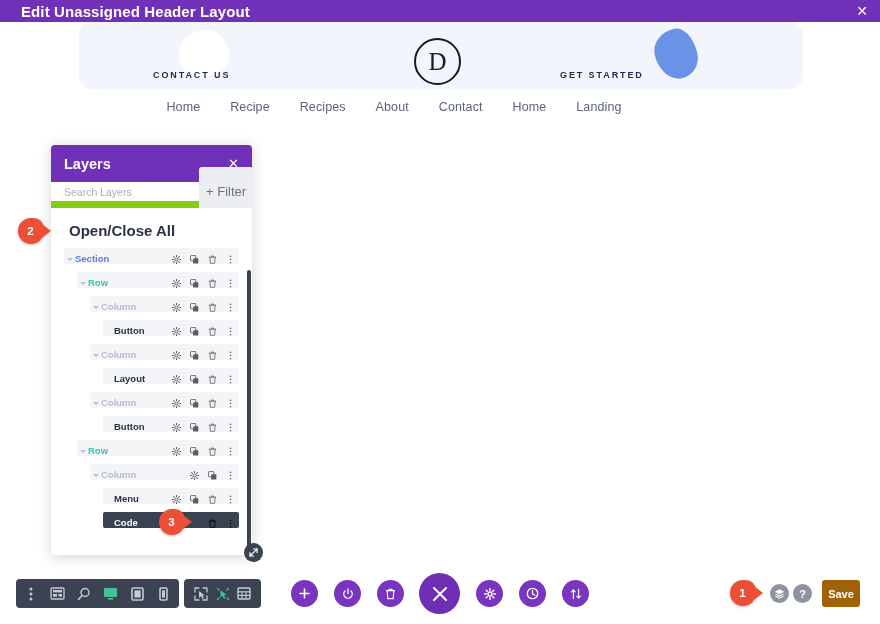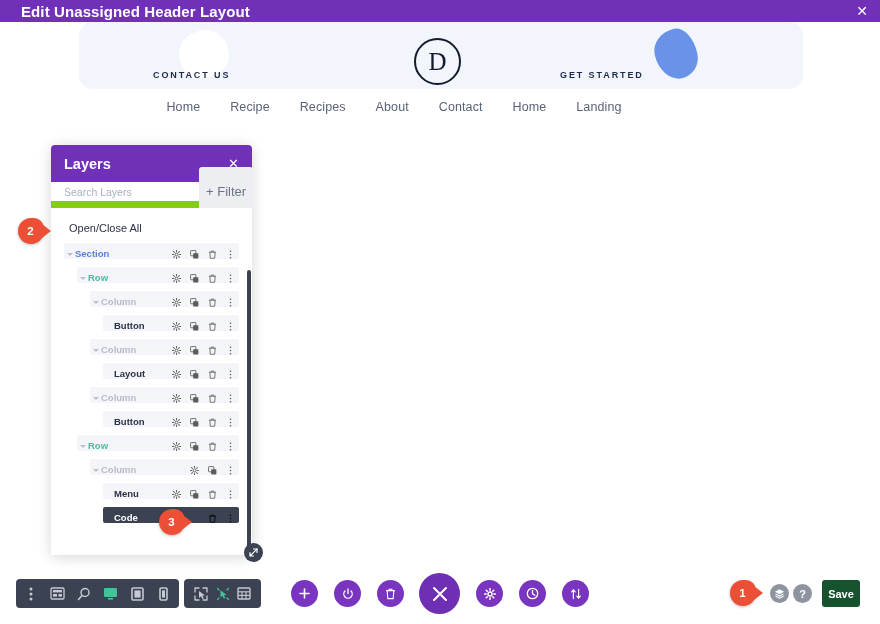--- a/index.html
+++ b/index.html
@@ -100,21 +100,21 @@
   .search-input::placeholder { color: #a9b0bd; }
   .filter-btn {
     background: #eceef2; border-radius: 3px; padding: 17px 7px;
     font-size: 13px; color: #6b7384; cursor: pointer; white-space: nowrap;
   }
 
   .layers-body {
     position: relative; height: 347px; overflow: hidden; background: #fff;
   }
   .open-close-all {
-    font-size: 11px; color: #2b3246; font-weight: normal;
+    font-size: 15px; color: #2b3246; font-weight: bold;
     padding: 14px 0 9px 18px; cursor: pointer;
   }
 
   .lrow {
     position: relative; height: 16px; margin: 0 13px 8px 13px;
     display: flex; align-items: flex-end; border-radius: 2px;
     background: #f4f5f8;
   }
   .lrow.dark { background: #3b4252; }
   .lrow-caret {
@@ -210,21 +210,21 @@
     position: absolute; top: 584px; width: 19px; height: 19px;
     border-radius: 50%; background: #8d949f;
     display: flex; align-items: center; justify-content: center;
     cursor: pointer; color: #fff; font-size: 11px; font-weight: bold;
   }
   #btn-layersview { left: 770px; }
   #btn-help { left: 793px; }
 
   .save-btn {
     position: absolute; left: 822px; top: 580px; width: 38px; height: 27px;
-    background: #14532d; border-radius: 3px; color: #fff;
+    background: #a16207; border-radius: 3px; color: #fff;
     font-size: 11px; font-weight: bold; cursor: pointer;
     display: flex; align-items: center; justify-content: center;
   }
 </style>
 </head>
 <body>
 
 <div id="app">
 
   <div class="topbar">

